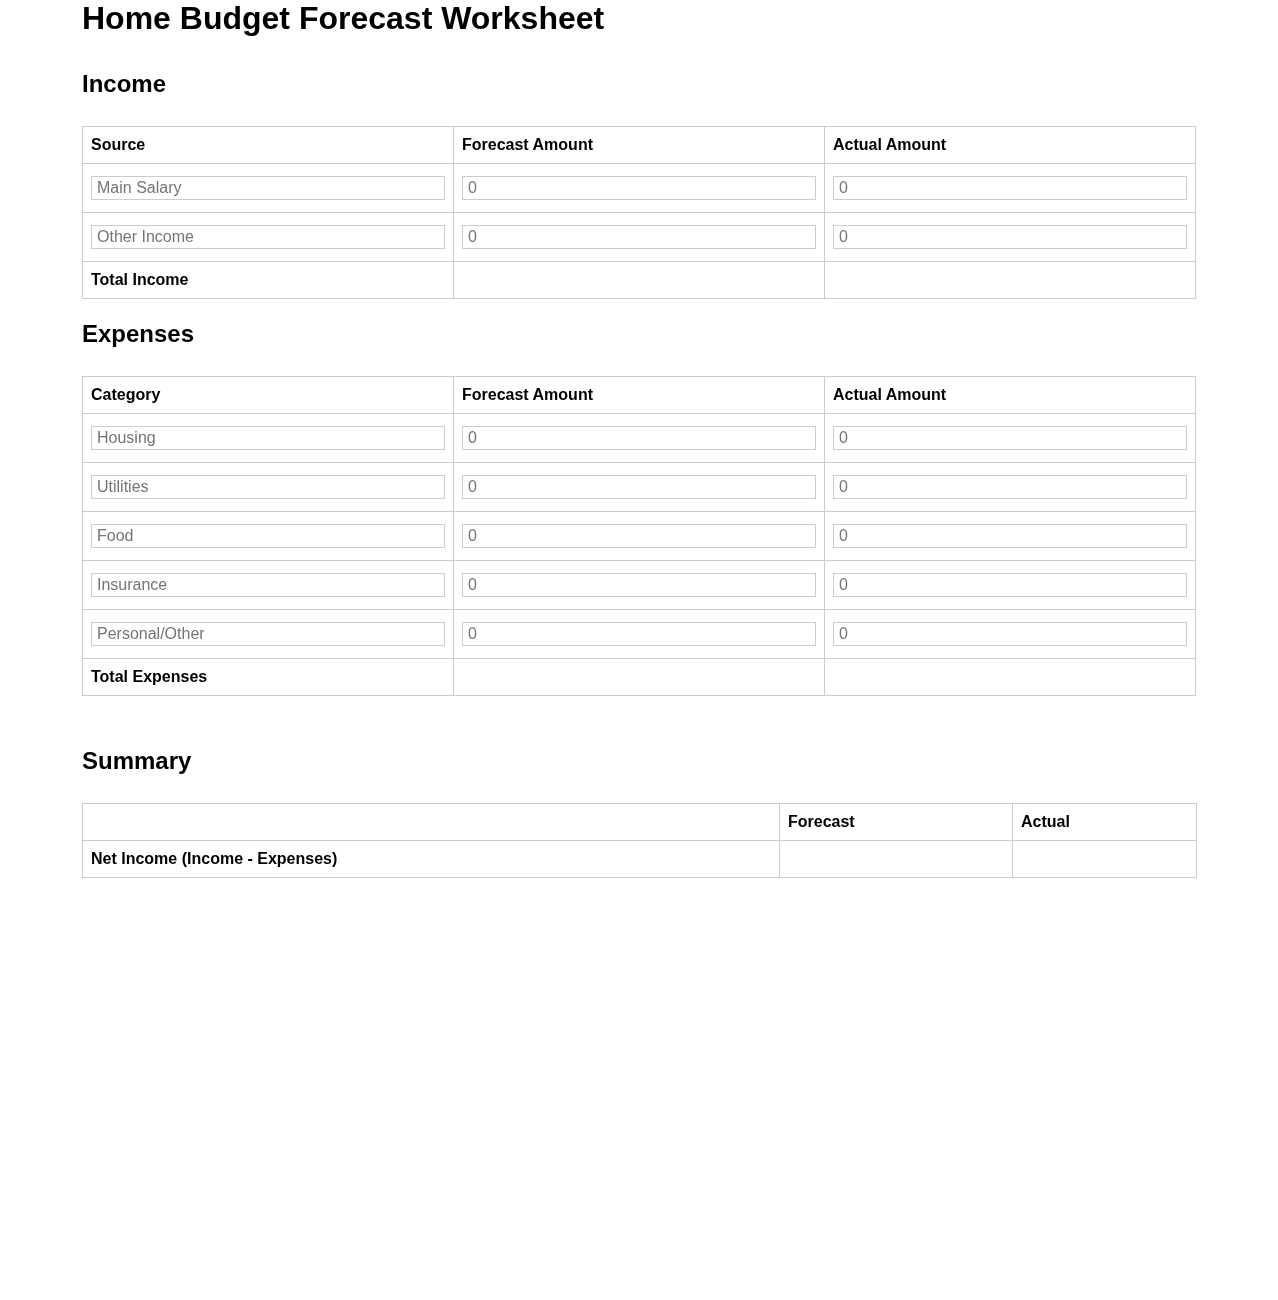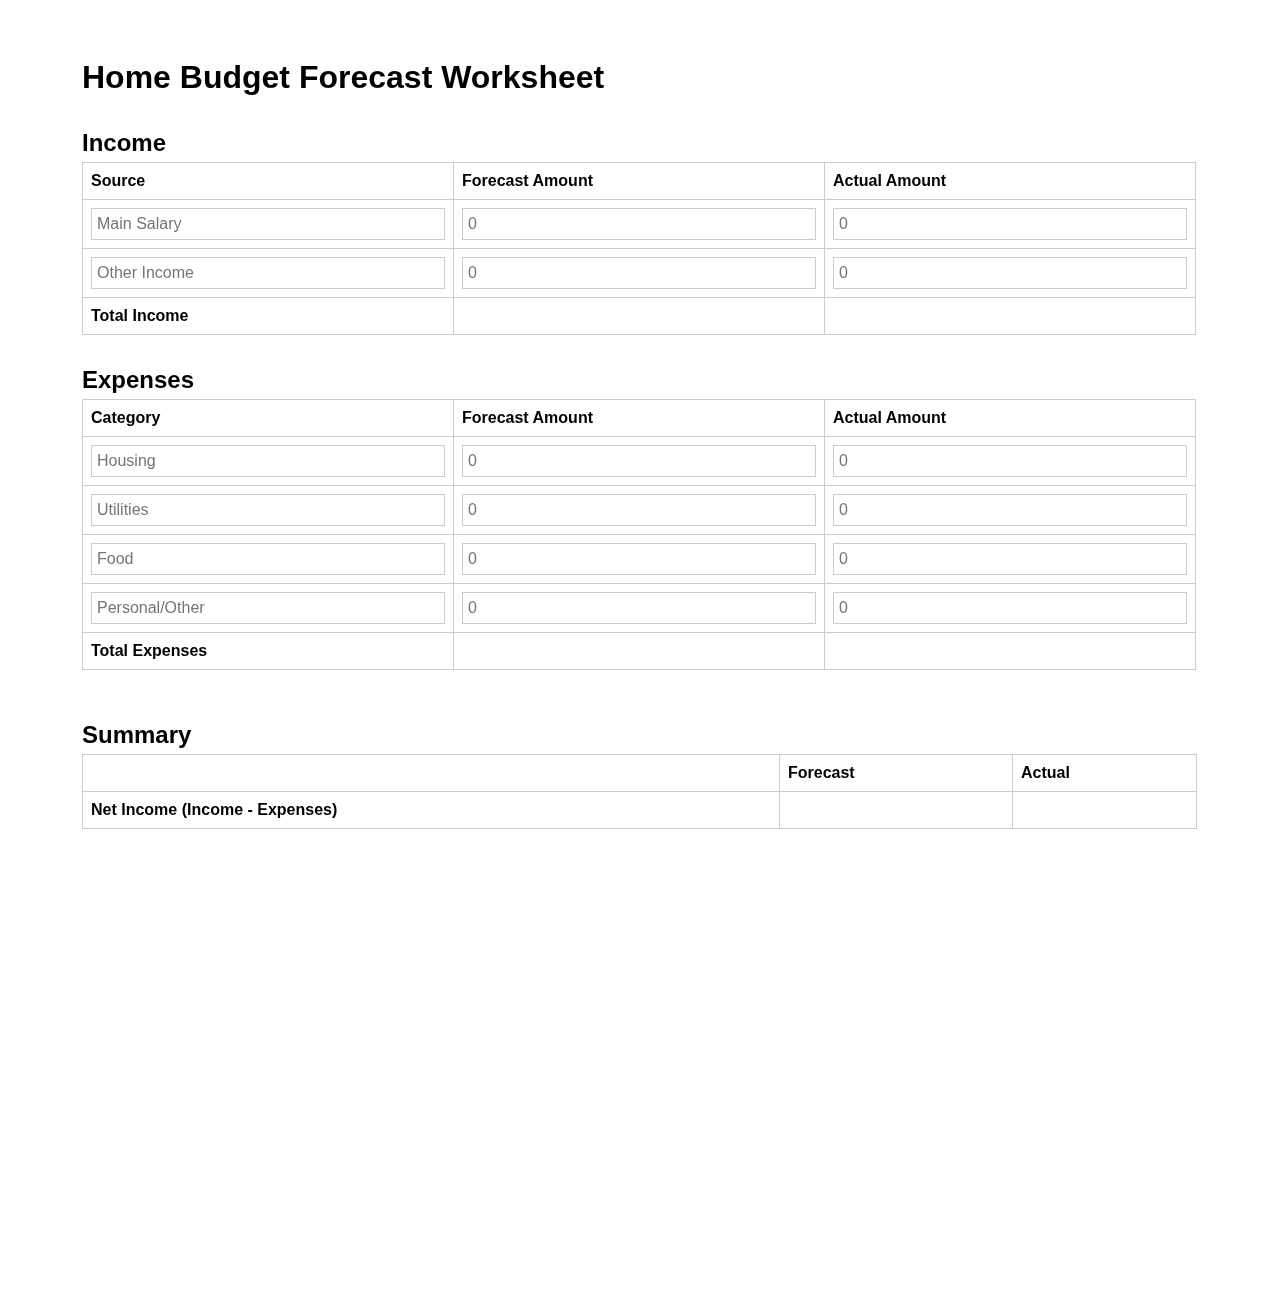--- a/index.html
+++ b/index.html
@@ -7,55 +7,54 @@
       font-family: "Liberation Sans", sans-serif;
       color: #000;
       width: 1278px;
       height: 1300px;
     }
     .page { padding: 0 82px 0 82px; }
     h1 {
       font-size: 32px;
       font-weight: bold;
       margin: 0;
-      padding-top: 59px;
       line-height: 37px;
       height: 37px;
     }
     h2 {
       font-size: 24px;
       font-weight: bold;
       margin: 0;
       line-height: 21px;
     }
     #income-heading { margin-top: 36px; }
-    #expenses-heading { margin-top: 34px; }
+    #expenses-heading { margin-top: 24px; }
     #summary-heading { margin-top: 54px; }
     table {
       border-collapse: collapse;
       width: 1114px;
       table-layout: fixed;
-      margin-top: 9px;
+      margin-top: 32px;
       border-radius: 29px;
     }
     th, td {
       border: 1px solid #cccccc;
       padding: 8px;
       text-align: left;
       font-size: 16px;
       vertical-align: middle;
     }
     th { font-weight: bold; height: 20px; }
     td.total { font-weight: bold; height: 20px; }
     td.inp { height: 32px; }
     td.plain { height: 20px; font-weight: bold; }
     input {
       width: 100%;
       box-sizing: border-box;
-      height: 32px;
+      height: 24px;
       border: 1px solid #cccccc;
       padding: 4px 5px;
       font-family: "Liberation Sans", sans-serif;
       font-size: 16px;
       color: #000;
       background: #fff;
       border-radius: 0;
       outline: none;
     }
     input::placeholder { color: #757575; }
@@ -116,20 +115,25 @@
         <td class="inp"><input type="text" placeholder="Utilities" style=""></td>
         <td class="inp"><input type="number" placeholder="0" style=""></td>
         <td class="inp"><input type="number" placeholder="0" style=""></td>
       </tr>
       <tr>
         <td class="inp"><input type="text" placeholder="Food" style=""></td>
         <td class="inp"><input type="number" placeholder="0" style=""></td>
         <td class="inp"><input type="number" placeholder="0" style=""></td>
       </tr>
       <tr>
+        <td class="inp"><input type="text" placeholder="Insurance" style=""></td>
+        <td class="inp"><input type="number" placeholder="0" style=""></td>
+        <td class="inp"><input type="number" placeholder="0" style=""></td>
+      </tr>
+      <tr>
         <td class="inp"><input type="text" placeholder="Personal/Other" style=""></td>
         <td class="inp"><input type="number" placeholder="0" style=""></td>
         <td class="inp"><input type="number" placeholder="0" style=""></td>
       </tr>
       <tr>
         <td class="total">Total Expenses</td>
         <td class="plain"></td>
         <td class="plain"></td>
       </tr>
     </tbody>

